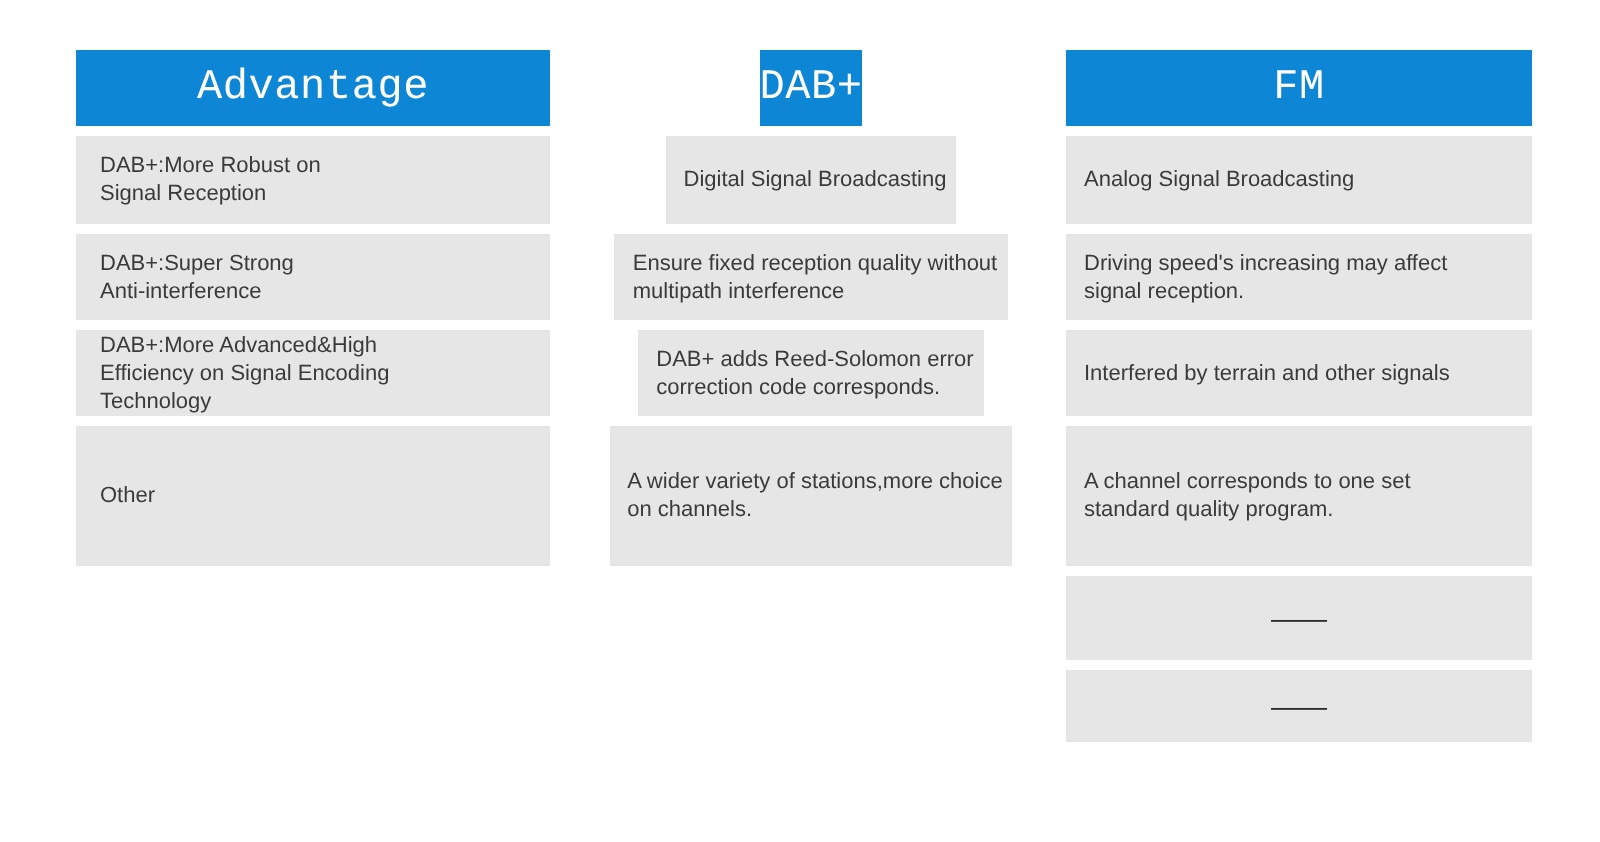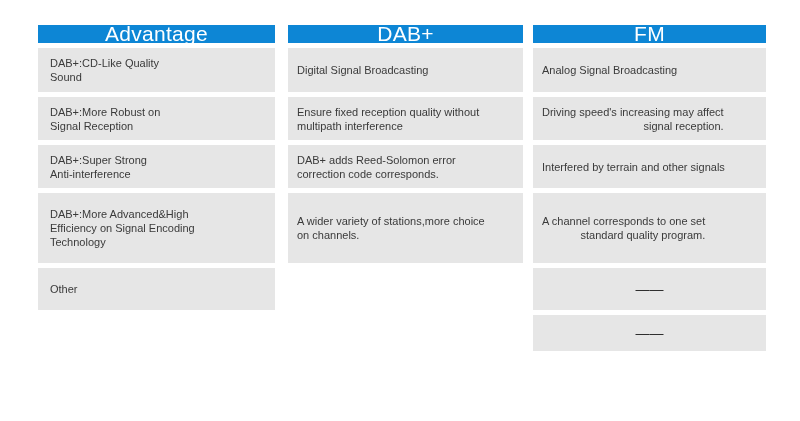--- a/index.html
+++ b/index.html
@@ -19,32 +19,33 @@
     position: absolute;
     top: 25px;
     left: 38px;
     display: flex;
   }
   .col {
     display: flex;
     flex-direction: column;
   }
   .col-advantage { width: 237px; margin-right: 13px; }
-  .col-dab       { width: 235px; margin-right: 10px; }
-  .col-fm        { width: 233px; text-align: right; }
+  .col-dab       { width: 235px; margin-right: 10px; align-items: center; }
+  .col-fm        { width: 233px; }
   .hdr {
-    height: 18px;
+    height: 38px;
     background: #0d86d5;
     color: #ffffff;
     font-size: 21px;
     letter-spacing: 0.3px;
     display: flex;
     align-items: center;
     justify-content: center;
     margin-bottom: 5px;
+    font-family: Liberation Mono, monospace;
   }
   .cell {
     background: #e6e6e6;
     color: #3a3a3a;
     font-size: 11px;
     line-height: 14px;
     display: flex;
     align-items: center;
     box-sizing: border-box;
     padding: 0 5px 0 12px;
@@ -69,22 +70,20 @@
   }
 </style>
 </head>
 <body>
 
 <div class="canvas">
   <div class="table">
 
     <section class="col col-advantage">
       <header class="hdr">Advantage</header>
-      <div class="cell">DAB+:CD-Like Quality
-Sound</div>
       <div class="cell">DAB+:More Robust on
 Signal Reception</div>
       <div class="cell">DAB+:Super Strong
 Anti-interference</div>
       <div class="cell">DAB+:More Advanced&amp;High
 Efficiency on Signal Encoding
 Technology</div>
       <div class="cell">Other</div>
     </section>
 

